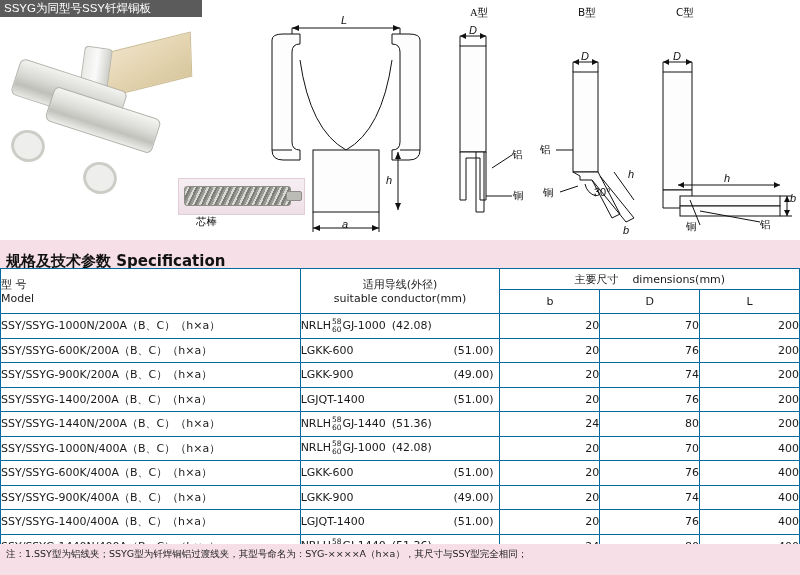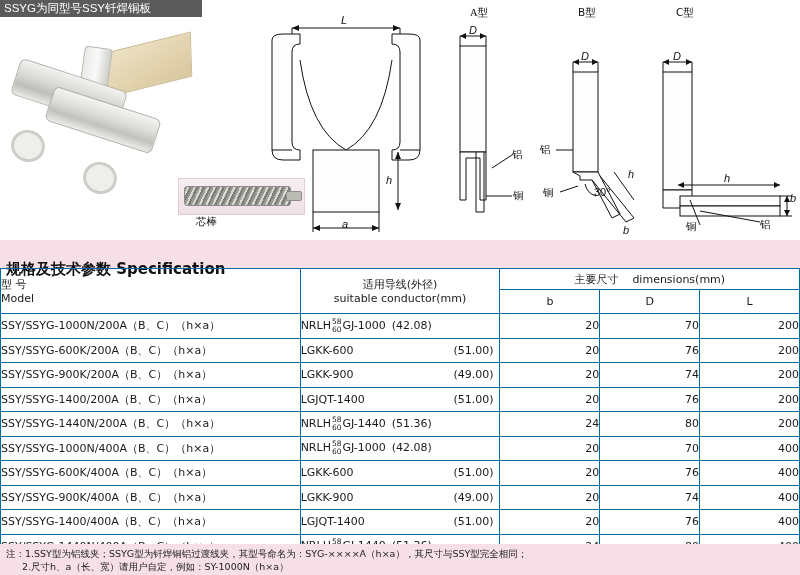--- a/index.html
+++ b/index.html
@@ -86,21 +86,21 @@
 
   
   .svgwrap{position:absolute;left:0;top:0;width:800px;height:245px;}
 
   
   .spec-band{
     position:absolute;left:0;top:240px;width:800px;height:28px;
     background:#f6dfe6;
   }
   .spec-band .txt{
-    position:absolute;left:6px;top:20px;font-size:15px;font-weight:bold;color:#111;
+    position:absolute;left:6px;top:12px;font-size:15px;font-weight:bold;color:#111;
     font-family:"DejaVu Sans", sans-serif;
   }
 
   
   .tbl{
     position:absolute;left:0;top:268px;width:800px;
     border-collapse:collapse;font-size:11px;
   }
   .tbl td,.tbl th{
     border:1px solid #0369a1;
@@ -360,16 +360,15 @@
           <td class="c-cond"><span>NRLH</span><span class="frac">58<br>60</span><span>GJ-1440</span><span style="margin-left:6px">(51.36)</span></td>
           <td class="c-num">24</td>
           <td class="c-num">80</td>
           <td class="c-num">400</td>
         </tr>
       </tbody>
   </table>
 
   <div class="notes">
     <div>注：1.SSY型为铝线夹；SSYG型为钎焊铜铝过渡线夹，其型号命名为：SYG-××××A（h×a），其尺寸与SSY型完全相同；</div>
-    <div style="padding-left:16px">2.尺寸h、a（长、宽）请用户自定，例如：SY-1000N（h×a）</div>
   </div>
 
 </div>
 
 </body></html>

